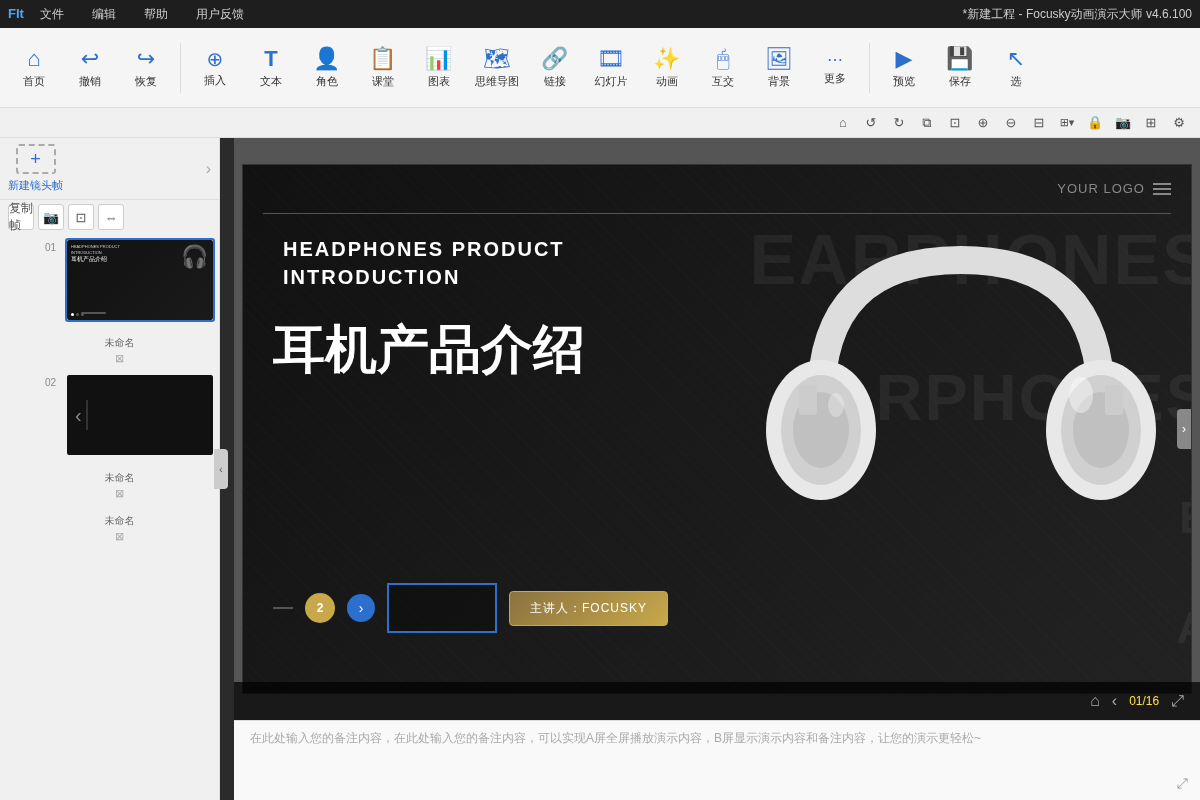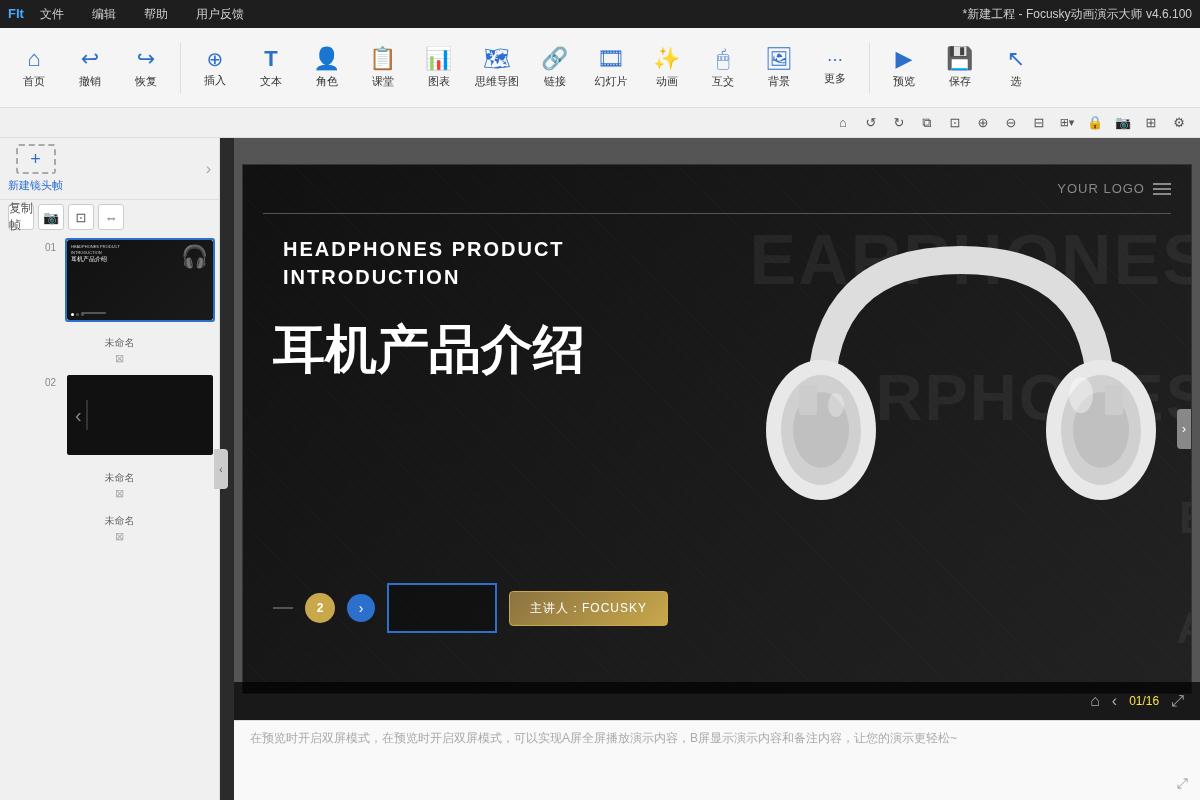--- a/index.html
+++ b/index.html
@@ -333,17 +333,17 @@
 
       <div id="canvas-bottom" style="position:absolute;bottom:0;left:0;right:0;height:38px;background:rgba(0,0,0,0.7);display:flex;align-items:center;justify-content:flex-end;padding:0 16px;gap:12px;">
         <span class="nav-icon">⌂</span>
         <span class="nav-icon">‹</span>
         <span class="page-info">01/16</span>
         <span class="fullscreen-btn">⤢</span>
       </div>
     </div>
 
     <div id="notes-area">
-      <div id="notes-text">在预览时开启双屏模式，在预览时开启双屏模式，可以实现A屏全屏播放演示内容，B屏显示演示内容和备注内容，让您的演示更轻松~</div>
+      <div id="notes-text">在此处输入您的备注内容，在此处输入您的备注内容，可以实现A屏全屏播放演示内容，B屏显示演示内容和备注内容，让您的演示更轻松~</div>
       <div id="notes-expand">⤢</div>
     </div>
   </div>
 </div>
 
 </body></html>

